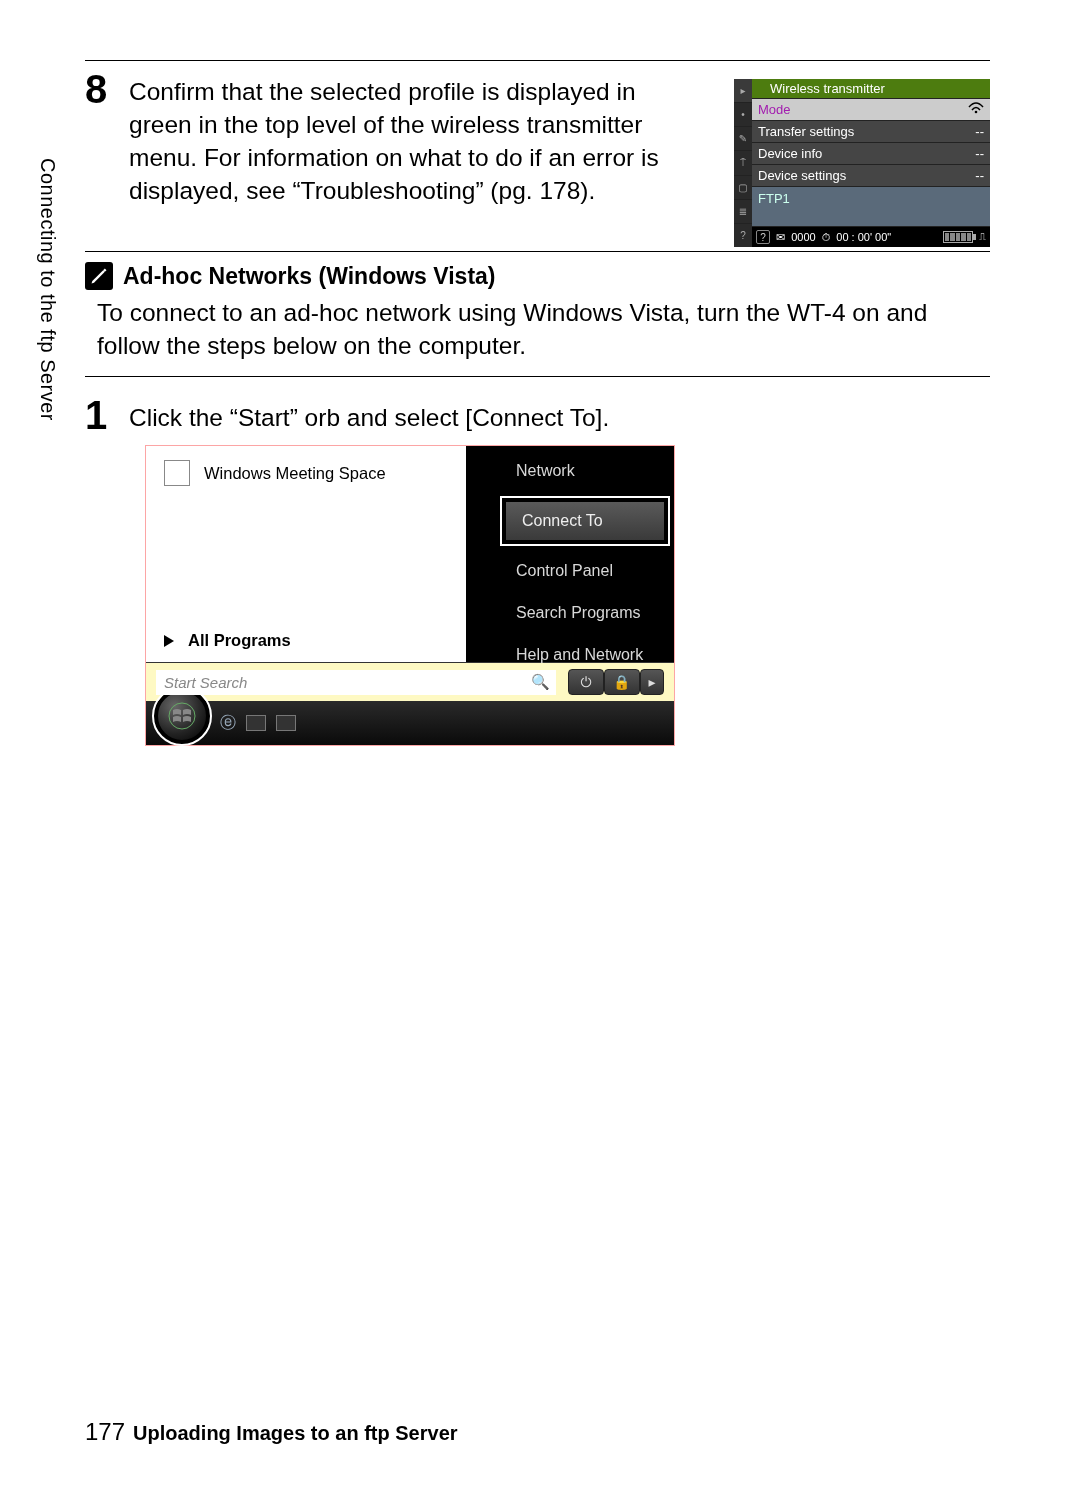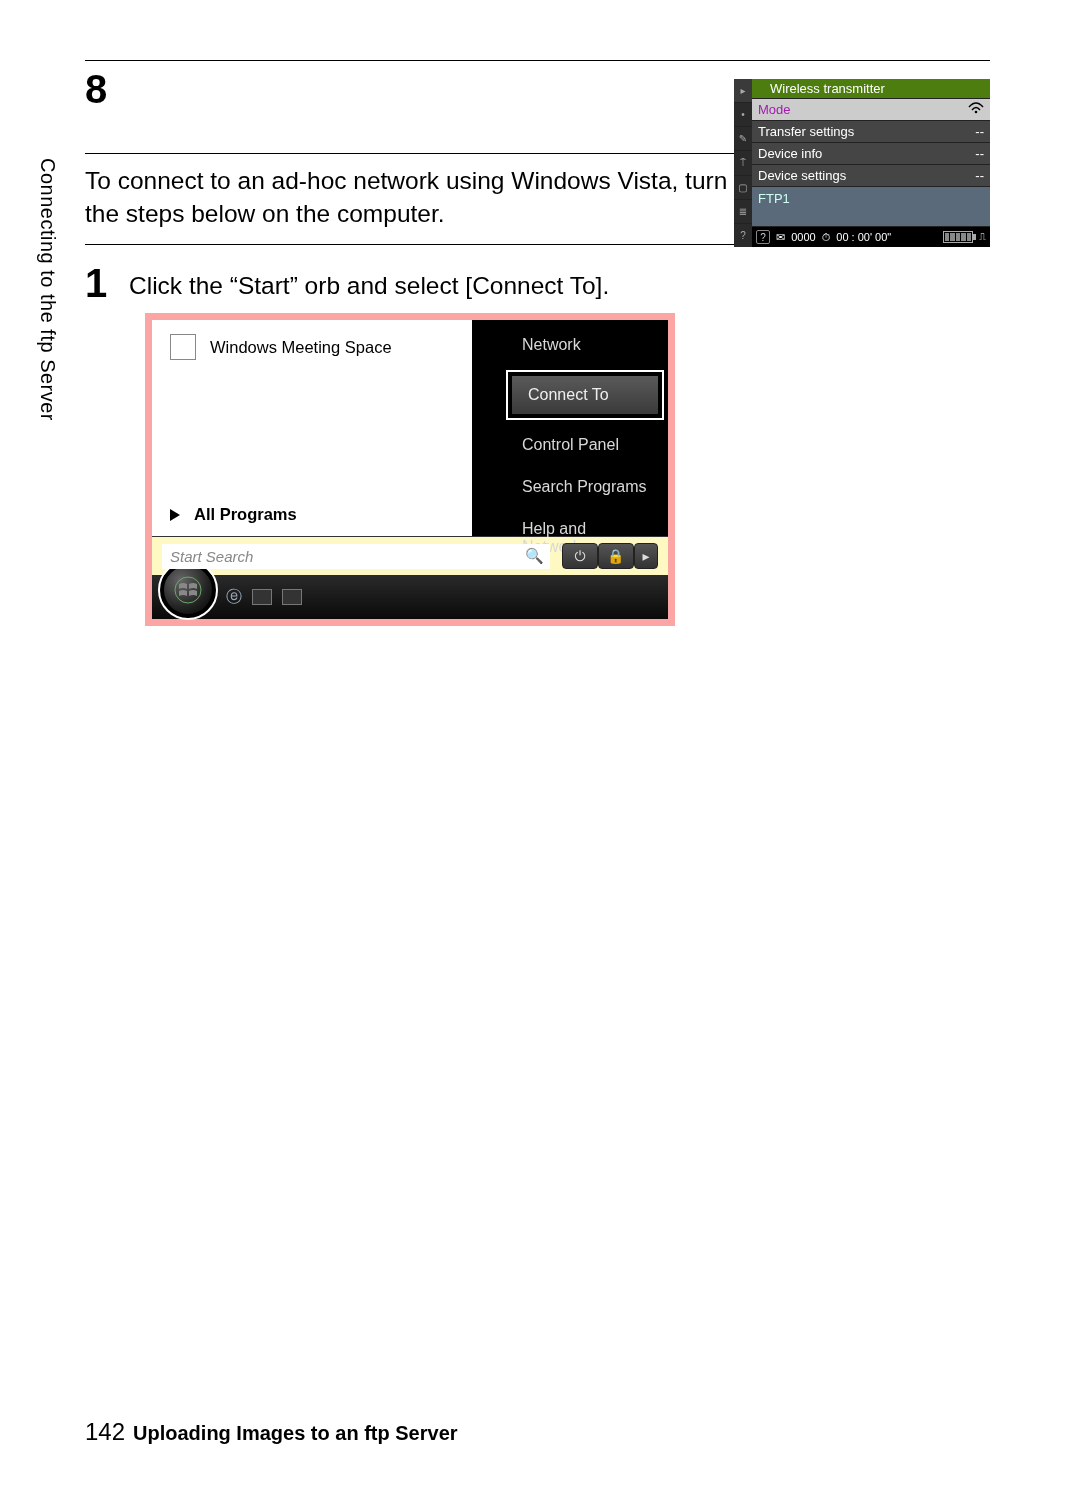--- a/index.html
+++ b/index.html
@@ -76,33 +76,33 @@
   .batt-fill { display:flex; gap:1px; height:100%; padding:1px;}
   .batt-fill i{flex:1;background:#888;}
 
   .note-block { margin-top: 44px; border-top:1px solid #000; padding-top:10px; }
   .note-head { display:flex; align-items:center; gap:10px; font-size:23px; font-weight:700; margin-bottom:6px;}
   .pencil-icon {
     width:28px; height:28px; background:#000; border-radius:3px;
     display:flex;align-items:center;justify-content:center;
   }
   .pencil-icon svg { width:20px; height:20px; }
-  .note-body { font-size:24.5px; line-height:1.35; }
+  .note-body { font-size:24.5px; line-height:1.35;margin-left:12px; }
 
   .step1 { margin-top: 10px; }
   .step1 .step-text { width: 820px; }
 
   .vista {
     margin-left: 60px;
     margin-top: 10px;
     width: 530px;
     background:#000;
     color:#d8d8d8;
     font-family: "Segoe UI", Arial, sans-serif;
-    border:7px solid #fca5a5;
+    border:1px solid #fca5a5;
   }
   .vista-top { display:flex; height:216px; }
   .vista-left {
     width: 320px; background:#fff; color:#000;
     display:flex; flex-direction:column; justify-content:space-between;
   }
   .vl-row { display:flex; align-items:center; gap:14px; padding:14px 18px; font-size:16.5px;}
   .vl-icon { width:26px;height:26px;border:1px solid #888;}
   .vl-allprog { display:flex;align-items:center;gap:14px;padding:12px 18px;font-weight:700;font-size:16.5px;text-align:right;}
   .tri { width:0;height:0;border-left:10px solid #000;border-top:6px solid transparent;border-bottom:6px solid transparent;}
@@ -149,20 +149,21 @@
 </head>
 <body>
 
 <div class="vtab">Connecting to the ftp Server</div>
 
 <div class="page">
   <hr class="rule">
 
   <div class="step-row step8" style="position:relative;">
     <div class="step-num">8</div>
+    <div class="step-text">Confirm that the selected profile is displayed in green in the top level of the wireless transmitter menu.  For information on what to do if an error is displayed, see “Troubleshooting” (pg. 178).</div>
 
     <div class="cam-screen">
       <div class="cam-iconcol">
         <div class="cam-ic">▸</div>
         <div class="cam-ic">•</div>
         <div class="cam-ic">✎</div>
         <div class="cam-ic">⍑</div>
         <div class="cam-ic">▢</div>
         <div class="cam-ic">≣</div>
         <div class="cam-ic">?</div>
@@ -209,20 +210,29 @@
                 <i></i>
               </span>
             </span>
           <span style="font-size:10px;">⎍</span>
         </div>
       </div>
     </div>
   </div>
 
   <div class="note-block">
+    <div class="note-head">
+      <span class="pencil-icon">
+        <svg viewBox="0 0 24 24">
+            <path d="M3 21 L6 20 L19 7 L17 5 L4 18 Z" fill="#fff"></path>
+            <path d="M17 5 L19 7 L21 5 L19 3 Z" fill="#fff"></path>
+          </svg>
+      </span>
+      <span>Ad-hoc Networks (Windows Vista)</span>
+    </div>
     <div class="note-body">To connect to an ad-hoc network using Windows Vista, turn the WT-4 on and follow the steps below on the computer.</div>
   </div>
 
   <hr class="rule" style="margin-top:14px;">
 
   <div class="step-row step1">
     <div class="step-num">1</div>
     <div class="step-text">Click the “Start” orb and select [Connect To].</div>
   </div>
 
@@ -265,15 +275,15 @@
           </svg>
       </div>
       <span style="color:#9ab;">ⓔ</span>
       <span class="tb-ic"></span>
       <span class="tb-ic"></span>
     </div>
   </div>
 </div>
 
 <div class="footer">
-  <span class="pn">142</span>
+  <span class="pn">177</span>
   <span class="ft">Uploading Images to an ftp Server</span>
 </div>
 
 </body></html>

